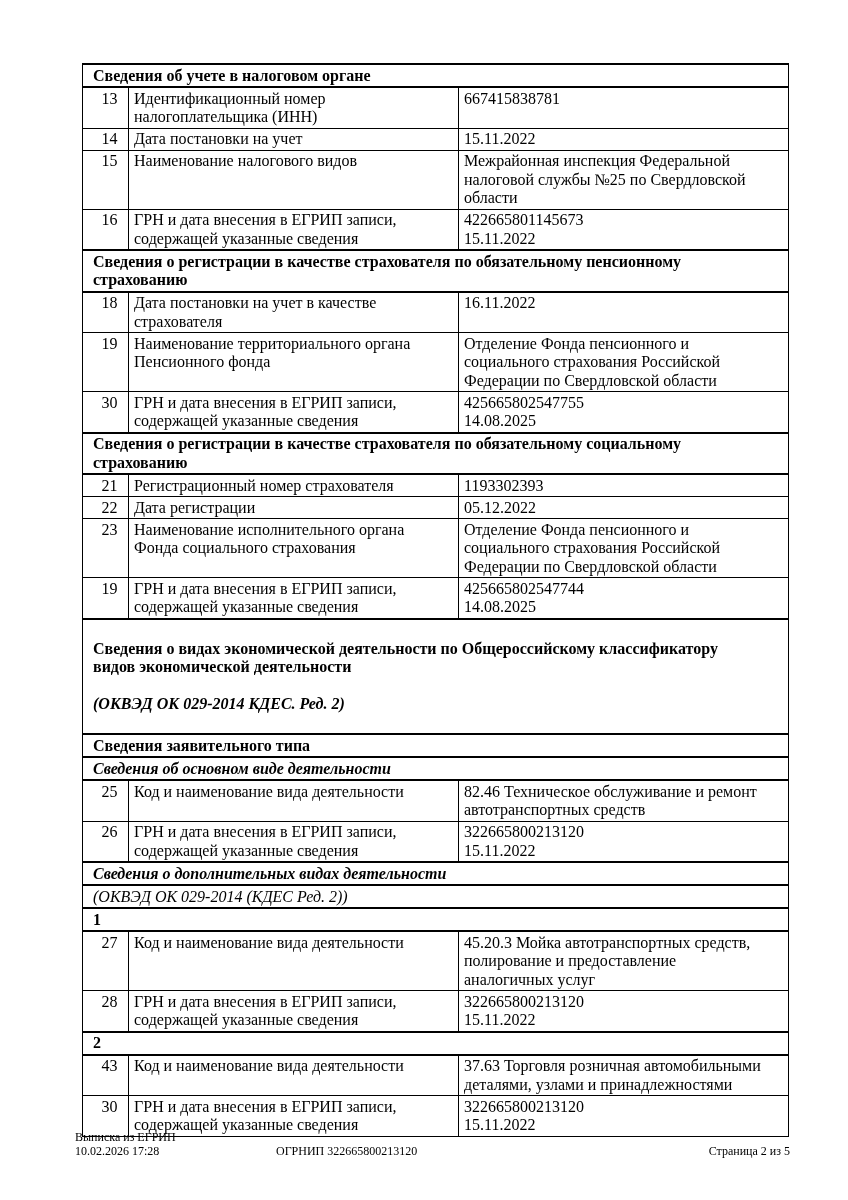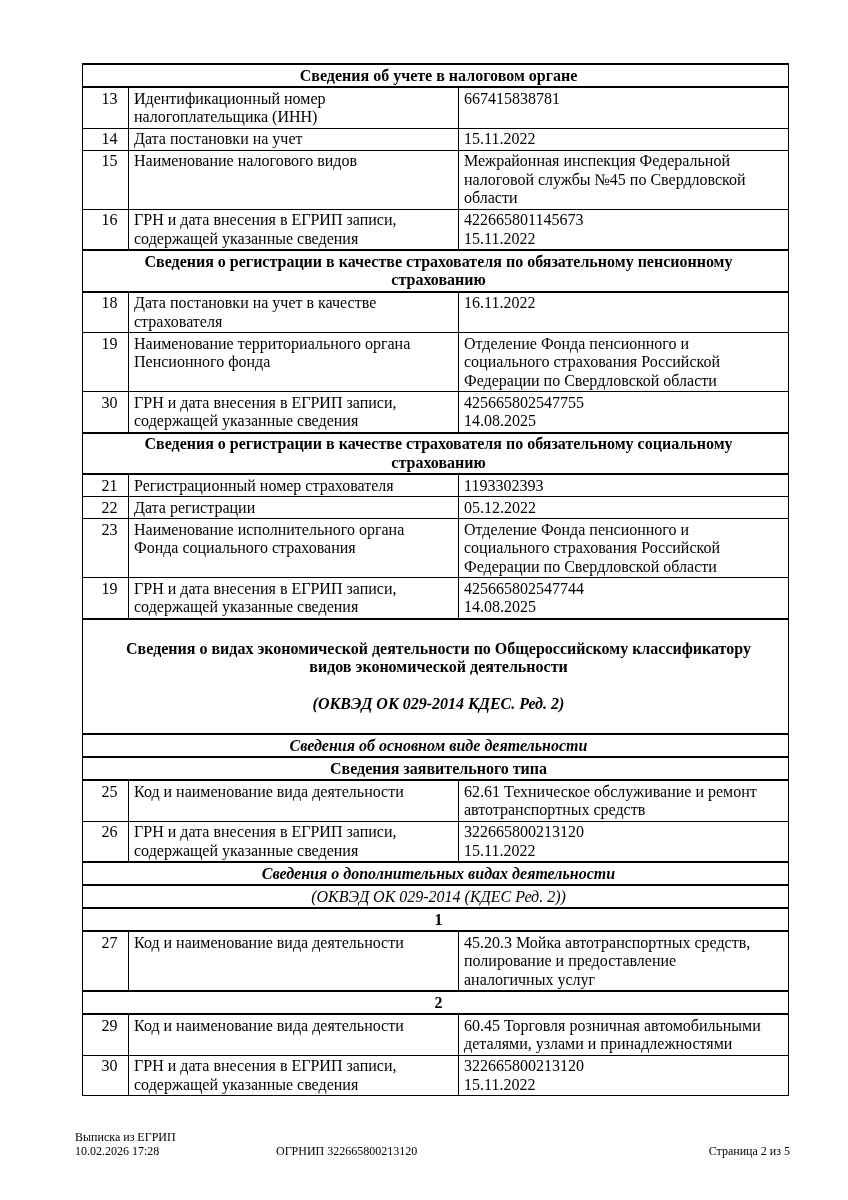--- a/index.html
+++ b/index.html
@@ -25,21 +25,20 @@
     line-height: 18.5px;
     padding: 1.5px 4px 1px 5px;
     white-space: pre-line;
     overflow: hidden;
   }
   td.num {
     text-align: center;
     padding-left: 10px; padding-right: 2px;
   }
   tr.sec td {
-    text-align: center;
     font-weight: bold;
     border-top-width: 2px;
     border-bottom-width: 2px;
     padding-left: 10px;
   }
   tr.sec-italic td { font-style: italic; }
   tr.sec-sub td { font-style: italic; font-weight: normal; margin-top: 8px; }
   .sec-subtitle { font-style: italic; }
   .footer-left {
     position: absolute; left: 75px; top: 1130px;
@@ -76,21 +75,21 @@
   </tr>
   <tr>
     <td class="num">14</td>
     <td class="label">Дата постановки на учет</td>
     <td class="value">15.11.2022</td>
   </tr>
   <tr>
     <td class="num">15</td>
     <td class="label">Наименование налогового видов</td>
     <td class="value">Межрайонная инспекция Федеральной
-налоговой службы №45 по Свердловской
+налоговой службы №25 по Свердловской
 области</td>
   </tr>
   <tr>
     <td class="num">16</td>
     <td class="label">ГРН и дата внесения в ЕГРИП записи,
 содержащей указанные сведения</td>
     <td class="value">422665801145673
 15.11.2022</td>
   </tr>
 
@@ -150,30 +149,30 @@
 14.08.2025</td>
   </tr>
 
   <tr class="sec">
     <td colspan="3">
       <div>Сведения о видах экономической деятельности по Общероссийскому классификатору
 видов экономической деятельности</div>
       <div class="sec-subtitle">(ОКВЭД ОК 029-2014 КДЕС. Ред. 2)</div>
     </td>
   </tr>
+  <tr class="sec">
+    <td colspan="3">Сведения заявительного типа</td>
+  </tr>
   <tr class="sec sec-italic">
     <td colspan="3">Сведения об основном виде деятельности</td>
   </tr>
-  <tr class="sec">
-    <td colspan="3">Сведения заявительного типа</td>
-  </tr>
   <tr>
     <td class="num">25</td>
     <td class="label">Код и наименование вида деятельности</td>
-    <td class="value">62.61 Техническое обслуживание и ремонт
+    <td class="value">82.46 Техническое обслуживание и ремонт
 автотранспортных средств</td>
   </tr>
   <tr>
     <td class="num">26</td>
     <td class="label">ГРН и дата внесения в ЕГРИП записи,
 содержащей указанные сведения</td>
     <td class="value">322665800213120
 15.11.2022</td>
   </tr>
 
@@ -186,27 +185,34 @@
   <tr class="sec">
     <td colspan="3">1</td>
   </tr>
   <tr>
     <td class="num">27</td>
     <td class="label">Код и наименование вида деятельности</td>
     <td class="value">45.20.3 Мойка автотранспортных средств,
 полирование и предоставление
 аналогичных услуг</td>
   </tr>
+  <tr>
+    <td class="num">28</td>
+    <td class="label">ГРН и дата внесения в ЕГРИП записи,
+содержащей указанные сведения</td>
+    <td class="value">322665800213120
+15.11.2022</td>
+  </tr>
   <tr class="sec">
     <td colspan="3">2</td>
   </tr>
   <tr>
-    <td class="num">29</td>
+    <td class="num">43</td>
     <td class="label">Код и наименование вида деятельности</td>
-    <td class="value">60.45 Торговля розничная автомобильными
+    <td class="value">37.63 Торговля розничная автомобильными
 деталями, узлами и принадлежностями</td>
   </tr>
   <tr>
     <td class="num">30</td>
     <td class="label">ГРН и дата внесения в ЕГРИП записи,
 содержащей указанные сведения</td>
     <td class="value">322665800213120
 15.11.2022</td>
   </tr>
 </tbody>

